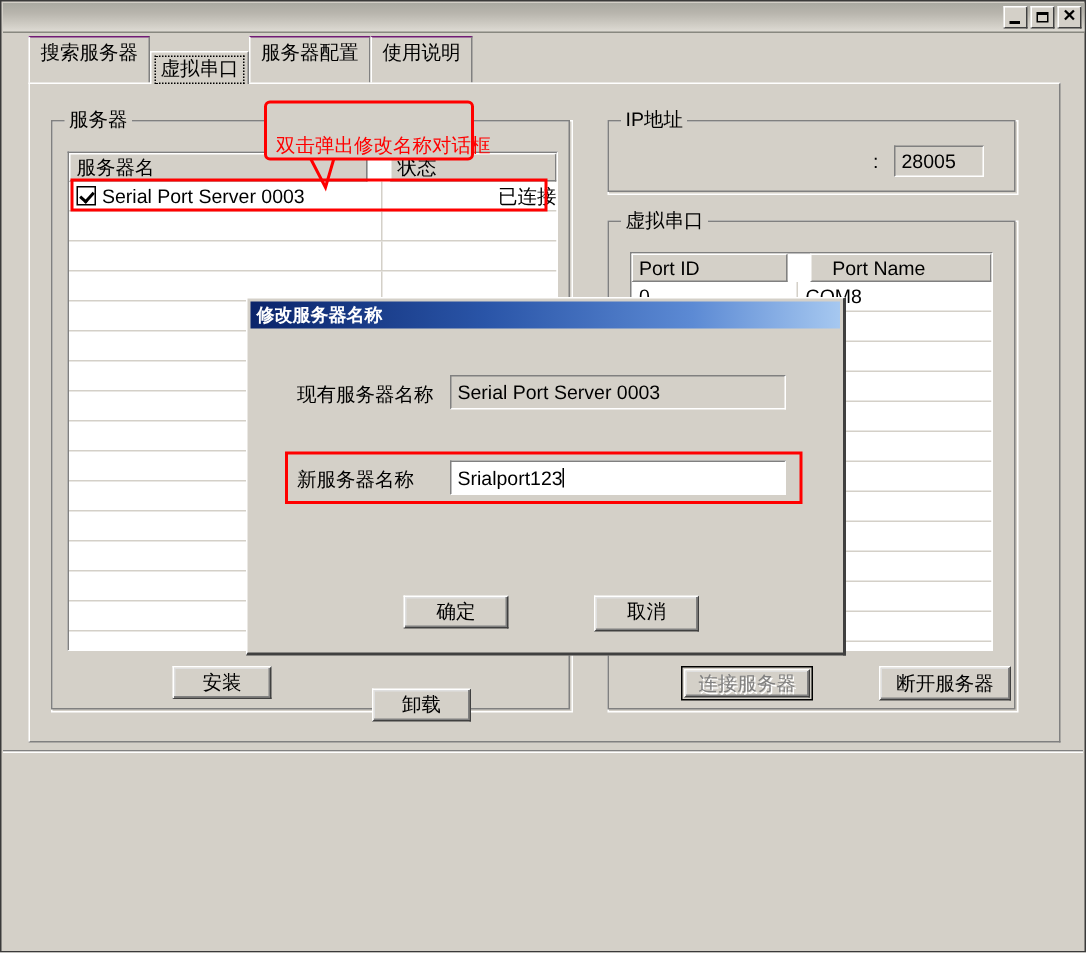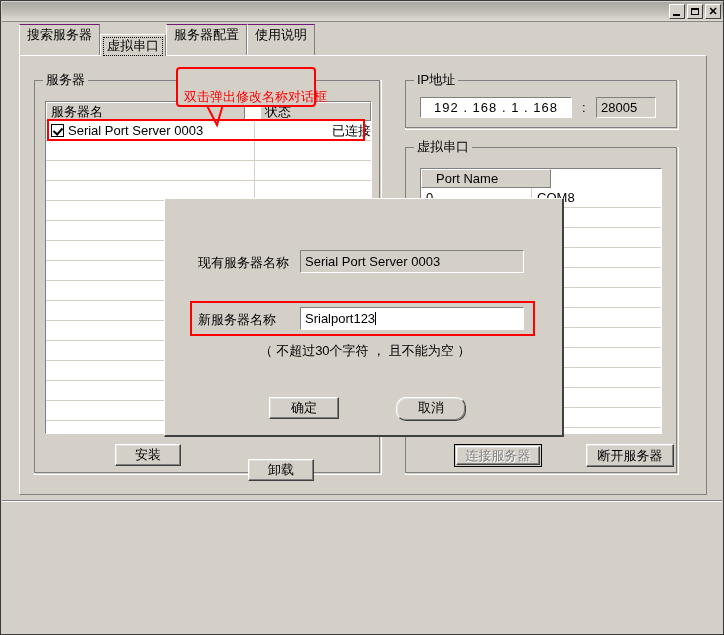--- a/index.html
+++ b/index.html
@@ -479,30 +479,30 @@
       <div class="btn" style="left:80px; top:363px; width:66px; height:22px; line-height:20px;">
         <span class="lbl">安装</span>
       </div>
       <div class="btn" style="left:213px; top:363px; width:66px; height:22px; line-height:20px;margin-top:15px;">
         <span class="lbl">卸载</span>
       </div>
     </div>
 
     <div class="group" style="left:385px; top:24px; width:274px; height:50px;">
       <div class="g-title">IP地址</div>
-      <div class="field ip-field" style="left:14px; top:16px; width:152px; height:21px; line-height:19px;">192 . 168 .  1  . 168</div>
       <div style="position:absolute; left:176px; top:17px; font-size:13px; line-height:19px;">:</div>
       <div class="field readonly" style="left:190px; top:16px; width:60px; height:21px; line-height:19px;">28005</div>
     </div>
 
     <div class="group" style="left:385px; top:91px; width:274px; height:328px;">
       <div class="g-title">虚拟串口</div>
 
       <div class="listctl" style="left:14px; top:20px; width:242px; height:266px;">
         <div class="lc-header">
+          <div class="lc-hcell" style="width:112px;">Port ID</div>
           <div class="lc-hcell" style="width:130px;padding-left:14px;">Port Name</div>
         </div>
         <div class="lc-row">
           <div class="lc-cell" style="width:112px;">0</div>
           <div class="lc-cell last" style="width:130px;">COM8</div>
         </div>
         <div class="lc-row">
           <div class="lc-cell" style="width:112px;"></div>
           <div class="lc-cell last" style="width:130px;"></div>
         </div>
@@ -569,32 +569,34 @@
 
   <svg class="callout-tail" style="left:170px; top:60px; width:200px; height:70px;" viewBox="0 0 200 70">
     <polygon points="30,33 55,33 46,64" fill="#d4d0c8" stroke="none"></polygon>
     <polyline points="30,33 46,64 55,33" fill="none" stroke="#ff0000" stroke-width="2"></polyline>
   </svg>
   <div class="callout" style="left:175px; top:66px; width:140px; height:26px;">
     <span>双击弹出修改名称对话框</span>
   </div>
 
   <div class="dialog" style="left:163px; top:197px; width:400px; height:239px;">
+    <div class="dlg-title">
+      <span>修改服务器名称</span>
+    </div>
 
     <div class="dlg-label" style="left:33px; top:56px;">现有服务器名称</div>
     <div class="field readonly" style="left:135px; top:51px; width:224px; height:23px; line-height:21px;">Serial Port Server 0003</div>
 
     <div class="dlg-label" style="left:33px; top:113px;">新服务器名称</div>
     <div class="field" style="left:135px; top:108px; width:224px; height:23px; line-height:21px;"><span>Srialport123</span><span class="caret"></span></div>
 
     <div class="redbox" style="left:25px; top:102px; width:345px; height:35px;"></div>
 
-    <div class="dlg-hint" style="left:0; top:144px; width:400px;">（ 不超过30个字符 ， 且不能为空 ）</div>
 
     <div class="btn" style="left:104px; top:198px; width:70px; height:22px; line-height:20px;">
       <span class="lbl">确定</span>
     </div>
-    <div class="btn" style="left:231px; top:198px; width:70px; height:24px; line-height:20px;border-radius:10px;">
+    <div class="btn" style="left:231px; top:198px; width:70px; height:24px; line-height:20px;">
       <span class="lbl">取消</span>
     </div>
   </div>
 
 </div>
 
 </body></html>

